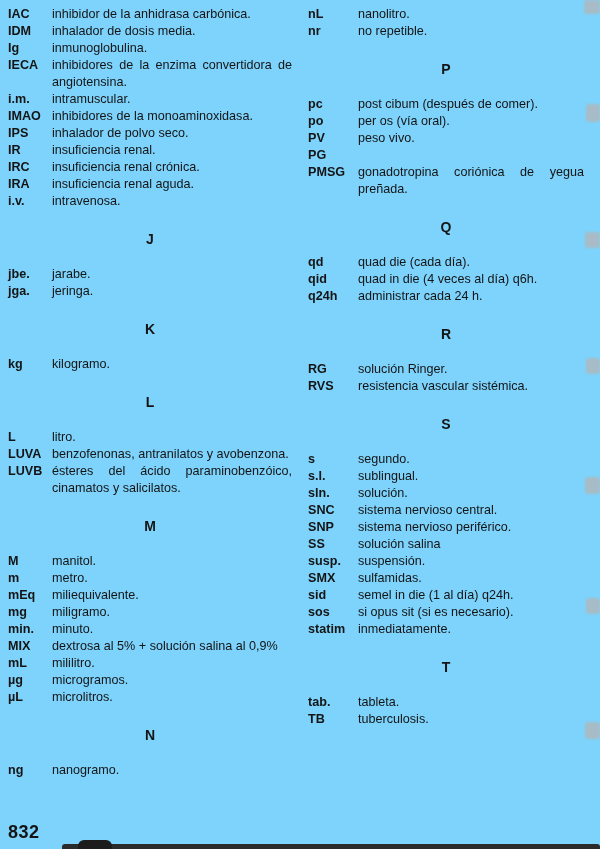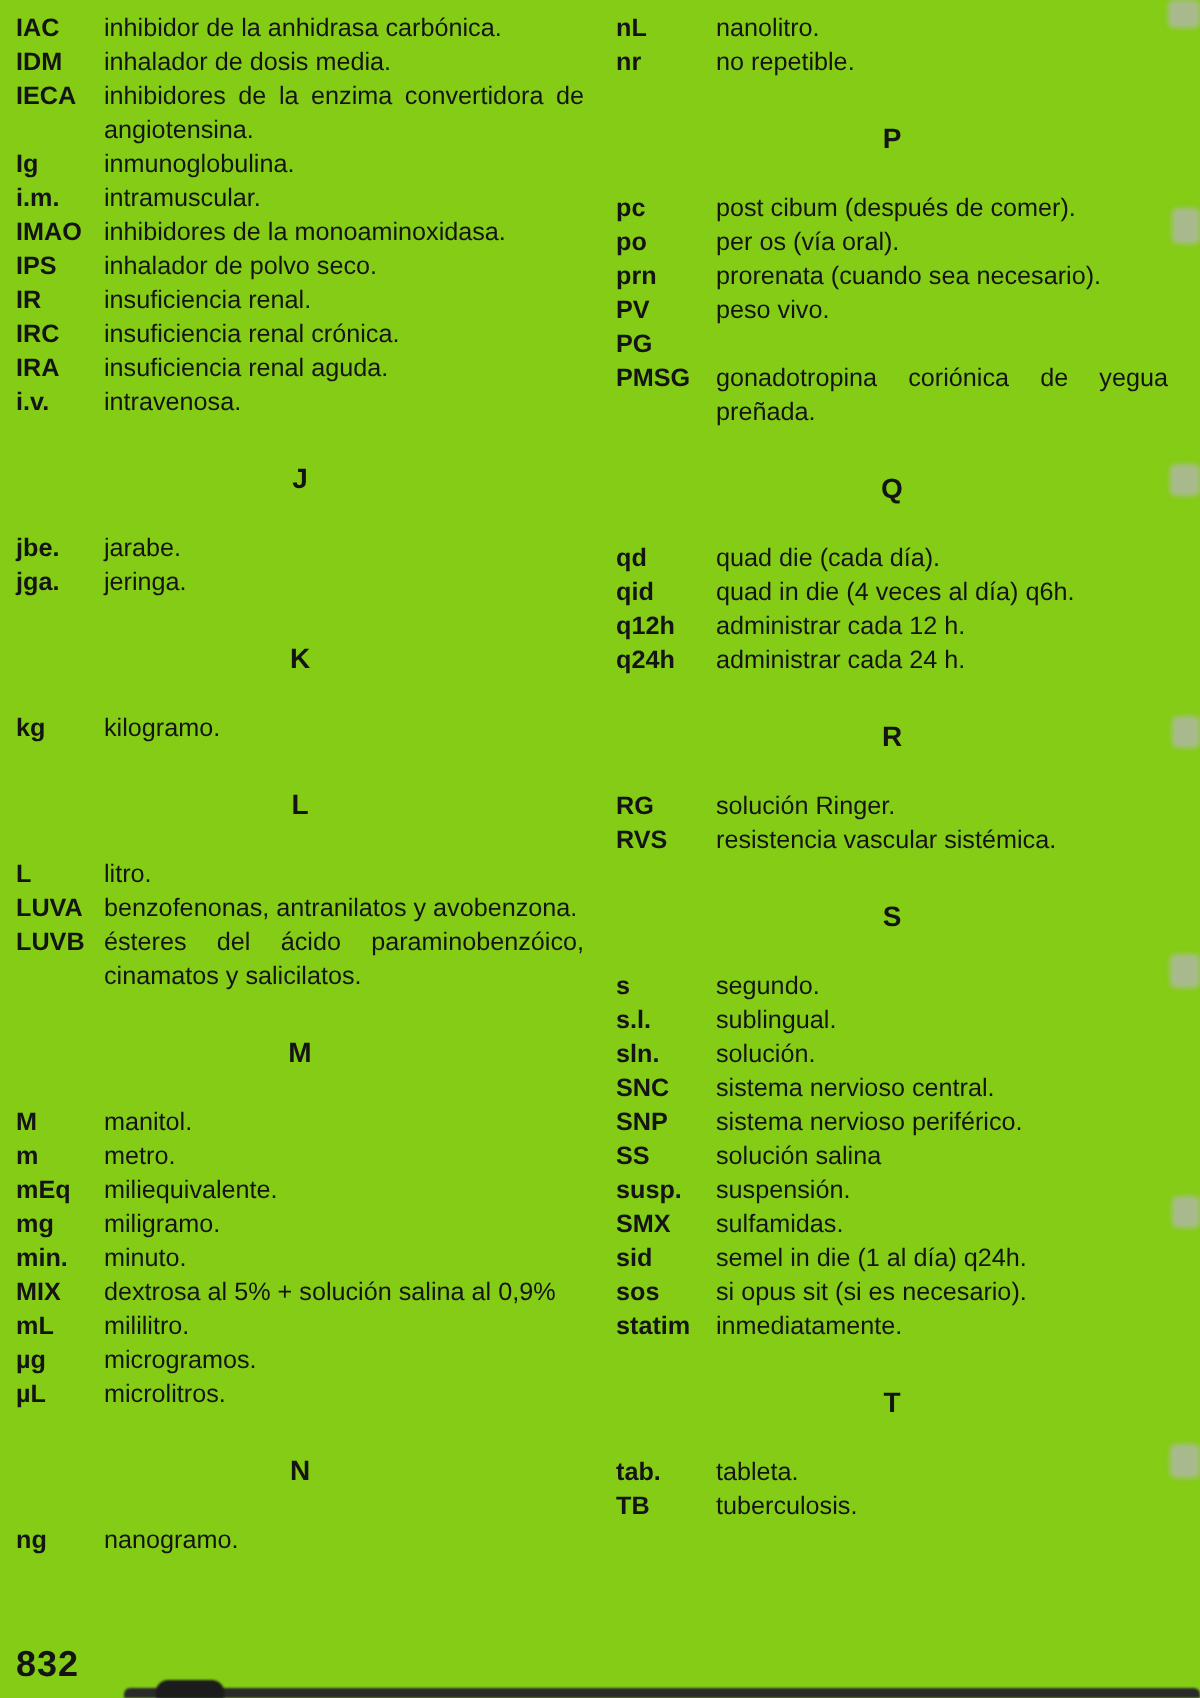--- a/index.html
+++ b/index.html
@@ -1,20 +1,20 @@
 <!DOCTYPE html>
 <html><head>
 <meta charset="utf-8">
 <style>
   html, body { margin: 0; padding: 0; background: #e8e8e8; }
   .page {
     position: relative;
     width: 600px;
     height: 849px;
-    background: #84cc16;
+    background: #7dd3fc;
     font-family: "Liberation Sans", sans-serif;
     color: #141414;
     overflow: hidden;
     box-sizing: border-box;
   }
   .columns {
     position: absolute;
     top: 6px;
     left: 8px;
     display: flex;
@@ -99,28 +99,28 @@
     <div class="col left" id="col-0">
         <div class="entry">
           <span class="term">IAC</span>
           <span class="def">inhibidor de la anhidrasa carbónica.</span>
         </div>
         <div class="entry">
           <span class="term">IDM</span>
           <span class="def">inhalador de dosis media.</span>
         </div>
         <div class="entry">
+          <span class="term">Ig</span>
+          <span class="def">inmunoglobulina.</span>
+        </div>
+        <div class="entry">
           <span class="term">IECA</span>
           <span class="def">inhibidores de la enzima convertidora de angiotensina.</span>
         </div>
         <div class="entry">
-          <span class="term">Ig</span>
-          <span class="def">inmunoglobulina.</span>
-        </div>
-        <div class="entry">
           <span class="term">i.m.</span>
           <span class="def">intramuscular.</span>
         </div>
         <div class="entry">
           <span class="term">IMAO</span>
           <span class="def">inhibidores de la monoaminoxidasa.</span>
         </div>
         <div class="entry">
           <span class="term">IPS</span>
           <span class="def">inhalador de polvo seco.</span>
@@ -223,46 +223,38 @@
         <div class="section-heading">P</div>
         <div class="entry">
           <span class="term">pc</span>
           <span class="def">post cibum (después de comer).</span>
         </div>
         <div class="entry">
           <span class="term">po</span>
           <span class="def">per os (vía oral).</span>
         </div>
         <div class="entry">
-          <span class="term">prn</span>
-          <span class="def">prorenata (cuando sea necesario).</span>
-        </div>
-        <div class="entry">
           <span class="term">PV</span>
           <span class="def">peso vivo.</span>
         </div>
         <div class="entry">
           <span class="term">PG</span>
         </div>
         <div class="entry">
           <span class="term">PMSG</span>
           <span class="def">gonadotropina coriónica de yegua preñada.</span>
         </div>
         <div class="section-heading">Q</div>
         <div class="entry">
           <span class="term">qd</span>
           <span class="def">quad die (cada día).</span>
         </div>
         <div class="entry">
           <span class="term">qid</span>
           <span class="def">quad in die (4 veces al día) q6h.</span>
-        </div>
-        <div class="entry">
-          <span class="term">q12h</span>
-          <span class="def">administrar cada 12 h.</span>
         </div>
         <div class="entry">
           <span class="term">q24h</span>
           <span class="def">administrar cada 24 h.</span>
         </div>
         <div class="section-heading">R</div>
         <div class="entry">
           <span class="term">RG</span>
           <span class="def">solución Ringer.</span>
         </div>

